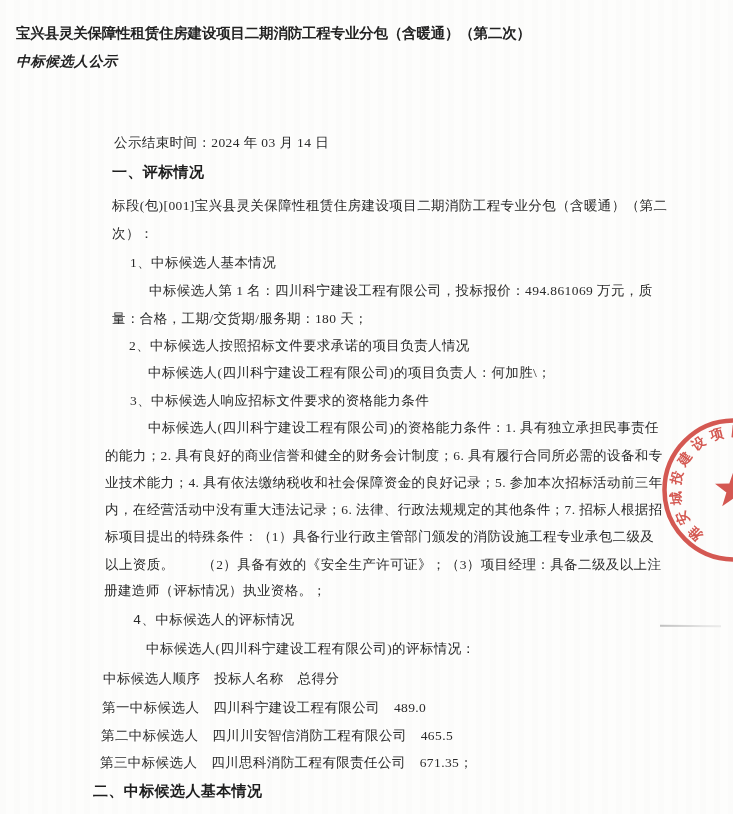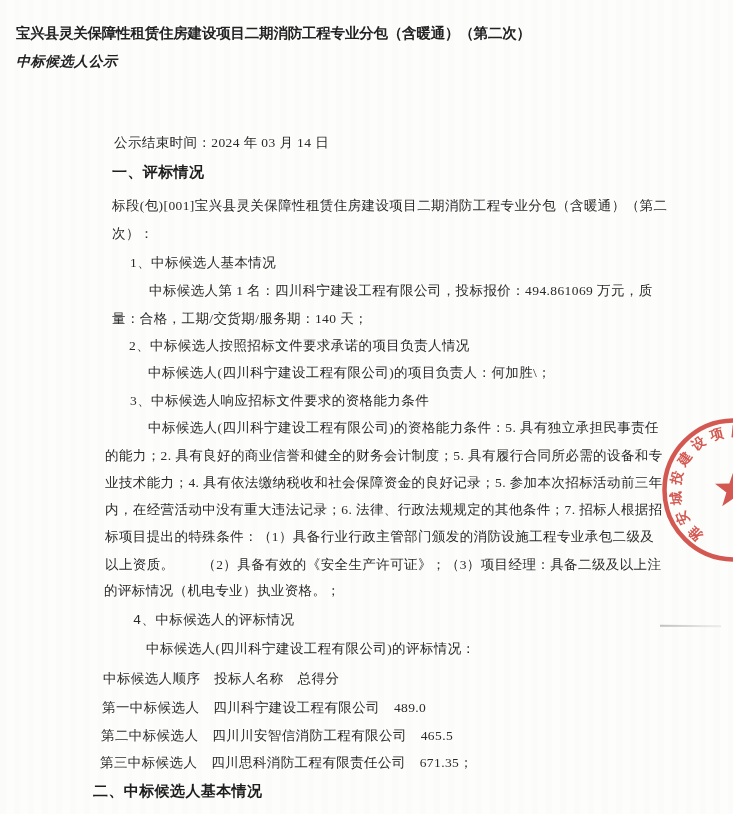--- a/index.html
+++ b/index.html
@@ -55,31 +55,31 @@
   <div class="title-line" id="title1">宝兴县灵关保障性租赁住房建设项目二期消防工程专业分包（含暖通）（第二次）</div>
   <div class="title-line" id="title2">中标候选人公示</div>
 
   <div id="lines-container">
       <div class="line" style="left: 114px; top: 134px;">公示结束时间：2024 年 03 月 14 日</div>
       <div class="line bold" style="left: 112px; top: 163px; font-size: 15px;">一、评标情况</div>
       <div class="line" style="left: 112px; top: 197px;">标段(包)[001]宝兴县灵关保障性租赁住房建设项目二期消防工程专业分包（含暖通）（第二</div>
       <div class="line" style="left: 112px; top: 225px;">次）：</div>
       <div class="line" style="left: 130px; top: 254px;">1、中标候选人基本情况</div>
       <div class="line" style="left: 149px; top: 282px;">中标候选人第 1 名：四川科宁建设工程有限公司，投标报价：494.861069 万元，质</div>
-      <div class="line" style="left: 112px; top: 310px;">量：合格，工期/交货期/服务期：140 天；</div>
+      <div class="line" style="left: 112px; top: 310px;">量：合格，工期/交货期/服务期：180 天；</div>
       <div class="line" style="left: 129px; top: 337px;">2、中标候选人按照招标文件要求承诺的项目负责人情况</div>
       <div class="line" style="left: 148px; top: 364px;">中标候选人(四川科宁建设工程有限公司)的项目负责人：何加胜\；</div>
       <div class="line" style="left: 130px; top: 392px;">3、中标候选人响应招标文件要求的资格能力条件</div>
-      <div class="line" style="left: 148px; top: 419px;">中标候选人(四川科宁建设工程有限公司)的资格能力条件：5. 具有独立承担民事责任</div>
-      <div class="line" style="left: 105px; top: 447px;">的能力；2. 具有良好的商业信誉和健全的财务会计制度；5. 具有履行合同所必需的设备和专</div>
+      <div class="line" style="left: 148px; top: 419px;">中标候选人(四川科宁建设工程有限公司)的资格能力条件：1. 具有独立承担民事责任</div>
+      <div class="line" style="left: 105px; top: 447px;">的能力；2. 具有良好的商业信誉和健全的财务会计制度；6. 具有履行合同所必需的设备和专</div>
       <div class="line" style="left: 105px; top: 474px;">业技术能力；4. 具有依法缴纳税收和社会保障资金的良好记录；5. 参加本次招标活动前三年</div>
       <div class="line" style="left: 105px; top: 501px;">内，在经营活动中没有重大违法记录；6. 法律、行政法规规定的其他条件；7. 招标人根据招</div>
       <div class="line" style="left: 105px; top: 528px;">标项目提出的特殊条件：（1）具备行业行政主管部门颁发的消防设施工程专业承包二级及</div>
       <div class="line" style="left: 105px; top: 556px;">以上资质。　　（2）具备有效的《安全生产许可证》；（3）项目经理：具备二级及以上注</div>
-      <div class="line" style="left: 104px; top: 582px;">的评标情况（机电专业）执业资格。；</div>
+      <div class="line" style="left: 104px; top: 582px;">册建造师（评标情况）执业资格。；</div>
       <div class="line" style="left: 133px; top: 612px; font-family: Liberation Mono, monospace;">4、中标候选人的评标情况</div>
       <div class="line" style="left: 146px; top: 640px;">中标候选人(四川科宁建设工程有限公司)的评标情况：</div>
       <div class="line" style="left: 103px; top: 670px; text-align: center;">中标候选人顺序　投标人名称　总得分</div>
       <div class="line" style="left: 102px; top: 699px;">第一中标候选人　四川科宁建设工程有限公司　489.0</div>
       <div class="line" style="left: 101px; top: 727px;">第二中标候选人　四川川安智信消防工程有限公司　465.5</div>
       <div class="line" style="left: 100px; top: 754px;">第三中标候选人　四川思科消防工程有限责任公司　671.35；</div>
       <div class="line bold" style="left: 93px; top: 782px; font-size: 15px;">二、中标候选人基本情况</div>
     </div>
 
   <svg class="seal" viewBox="0 0 160 160" xmlns="http://www.w3.org/2000/svg">

